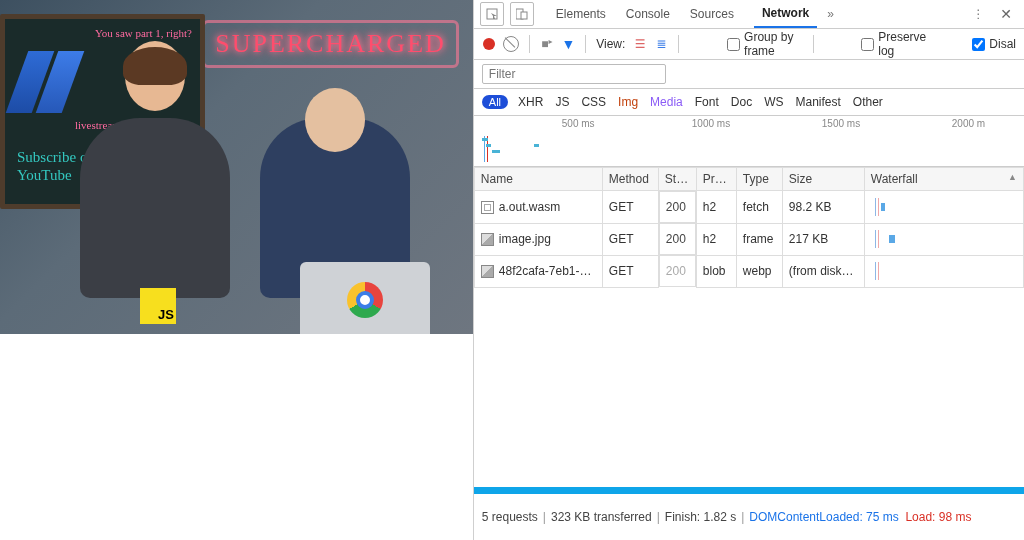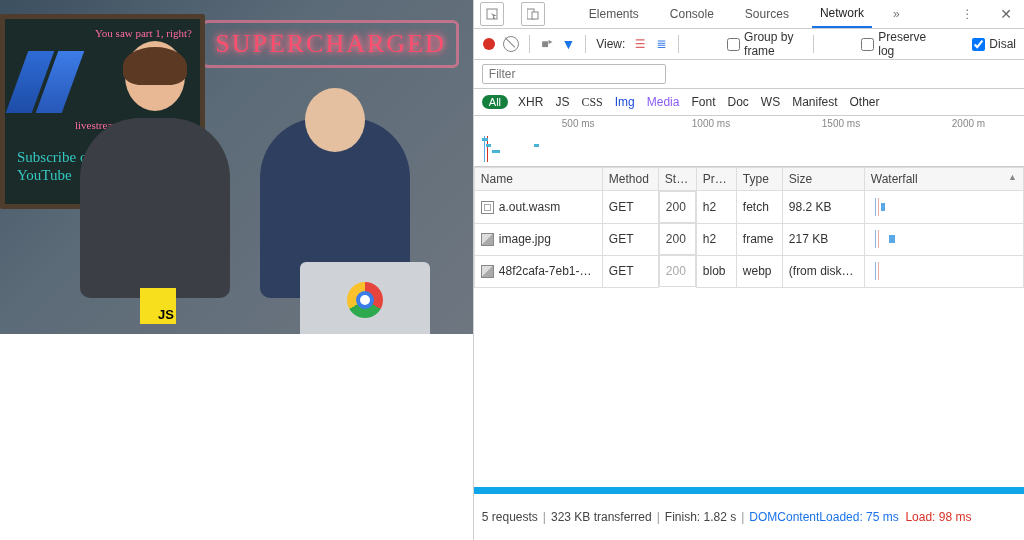--- a/index.html
+++ b/index.html
@@ -20,41 +20,41 @@
   .left .head{width:60px;height:70px;border-radius:50%;background:#e7b893;margin:-40px auto 0;}
   .left .person.p2 .head{background:#e4c0a0;}
   .left .hair{width:64px;height:38px;background:#5b3923;border-radius:50% 50% 30% 30%;margin:-75px auto 0;position:relative;top:4px;}
   .left .laptop{position:absolute;bottom:0;left:300px;width:130px;height:72px;background:#cfd2d6;border-radius:6px 6px 0 0;}
   .left .laptop .chrome{width:36px;height:36px;border-radius:50%;background:conic-gradient(#e8443e 0 120deg,#2ea94e 120deg 240deg,#f9c22d 240deg 360deg);margin:20px auto 0;position:relative;}
   .left .laptop .chrome::after{content:"";position:absolute;inset:9px;background:#fff;border-radius:50%;border:4px solid #3b7de8;}
   .left .js{position:absolute;left:140px;bottom:10px;width:32px;height:32px;background:#f7df1e;color:#000;font-weight:bold;display:flex;align-items:flex-end;justify-content:flex-end;padding:2px;font-size:13px;}
   
   .devtools{flex:1;display:flex;flex-direction:column;border-left:1px solid #cfcfcf;}
   .row{display:flex;align-items:center;}
-  .tabbar{height:28px;border-bottom:1px solid #ccc;padding:0 6px;gap:15px;}
+  .tabbar{height:28px;border-bottom:1px solid #ccc;padding:0 6px;gap:4px;}
   .tabbar .btn, .sq{display:inline-flex;align-items:center;justify-content:center;color:#666;}
   .tabbar .sq{width:22px;height:22px;border:1px solid #bbb;border-radius:2px;margin-right:2px;}
   .tabbar .tab{padding:6px 8px;color:#555;}
-  .tabbar .tab.active{color:#222;border-bottom:2px solid #1a73e8;font-weight:400;}
+  .tabbar .tab.active{color:#222;border-bottom:2px solid #1a73e8;font-weight:700;margin-left:8px;}
   .tabbar .spacer{flex:1;}
   .tabbar .more{padding:0 6px;color:#777;}
   .tabbar .close{font-size:14px;color:#666;padding:0 6px;}
   .toolbar{height:30px;border-bottom:1px solid #ccc;padding:0 8px;gap:8px;}
   .rec{width:12px;height:12px;border-radius:50%;background:#d93025;}
   .iconbtn{color:#666;display:inline-flex;align-items:center;justify-content:center;width:18px;}
   .noentry{width:14px;height:14px;border:1.5px solid #888;border-radius:50%;position:relative;}
   .noentry::after{content:"";position:absolute;width:14px;border-top:1.5px solid #888;transform:rotate(45deg);left:-1px;top:5px;}
   .funnel{color:#1a73e8;font-size:14px;}
   .vline{width:1px;height:18px;background:#ccc;margin:0 2px;}
   .chk{display:inline-flex;align-items:center;gap:4px;color:#333;margin-left:38px;}
   .chk input{margin:0;}
   .filterbar{height:28px;border-bottom:1px solid #ccc;padding:0 8px;gap:10px;}
   .filterbar input{width:170px;padding:2px 6px;border:1px solid #bbb;border-radius:2px;font-size:12px;color:#555;}
   .typebar{height:26px;border-bottom:1px solid #ccc;padding:0 8px;gap:10px;}
-  .pill{background:#15803d;color:#fff;border-radius:8px;padding:1px 7px;font-size:11px;}
+  .pill{background:#1d4ed8;color:#fff;border-radius:8px;padding:1px 7px;font-size:11px;}
   .waterfall{height:50px;border-bottom:1px solid #ccc;position:relative;background:#fff;}
   .waterfall .tick{position:absolute;top:2px;font-size:10px;color:#888;}
   .waterfall .mark{position:absolute;top:20px;bottom:4px;width:1px;}
   .waterfall .seg{position:absolute;height:3px;background:#49b3d6;}
   table.net{width:100%;border-collapse:collapse;table-layout:fixed;font-size:12px;}
   table.net th,table.net td{border:1px solid #ddd;padding:4px 6px;text-align:left;overflow:hidden;text-overflow:ellipsis;white-space:nowrap;}
   table.net th{background:#f6f6f6;font-weight:500;color:#444;position:relative;}
   th.sort::after{content:"▲";font-size:9px;color:#888;position:absolute;right:6px;}
   table.net tbody tr.sel{background:#eaf2fd;}
   .col-name{width:128px}.col-method{width:56px}.col-status{width:38px}.col-proto{width:40px}.col-type{width:46px}.col-size{width:82px;text-align:right}.col-wf{width:auto}
@@ -155,22 +155,22 @@
 
     <div class="row filterbar">
       <input placeholder="Filter" style="">
     </div>
 
     <div class="row typebar">
       <span class="pill">All</span>
       <span id="types-holder" style="display:flex;gap:12px;">
           <span style="color: rgb(51, 51, 51);">XHR</span>
           <span style="color: rgb(51, 51, 51);">JS</span>
-          <span style="color: rgb(51, 51, 51); font-family: Liberation Serif, serif;">CSS</span>
-          <span style="color: #1d4ed8;">Img</span>
+          <span style="color: rgb(51, 51, 51);">CSS</span>
+          <span style="color: #c2410c;">Img</span>
           <span style="color: #8b5cf6;">Media</span>
           <span style="color: rgb(51, 51, 51);">Font</span>
           <span style="color: rgb(51, 51, 51);">Doc</span>
           <span style="color: rgb(51, 51, 51);">WS</span>
           <span style="color: rgb(51, 51, 51);">Manifest</span>
           <span style="color: rgb(51, 51, 51);">Other</span>
         </span>
     </div>
 
     <div class="waterfall">

